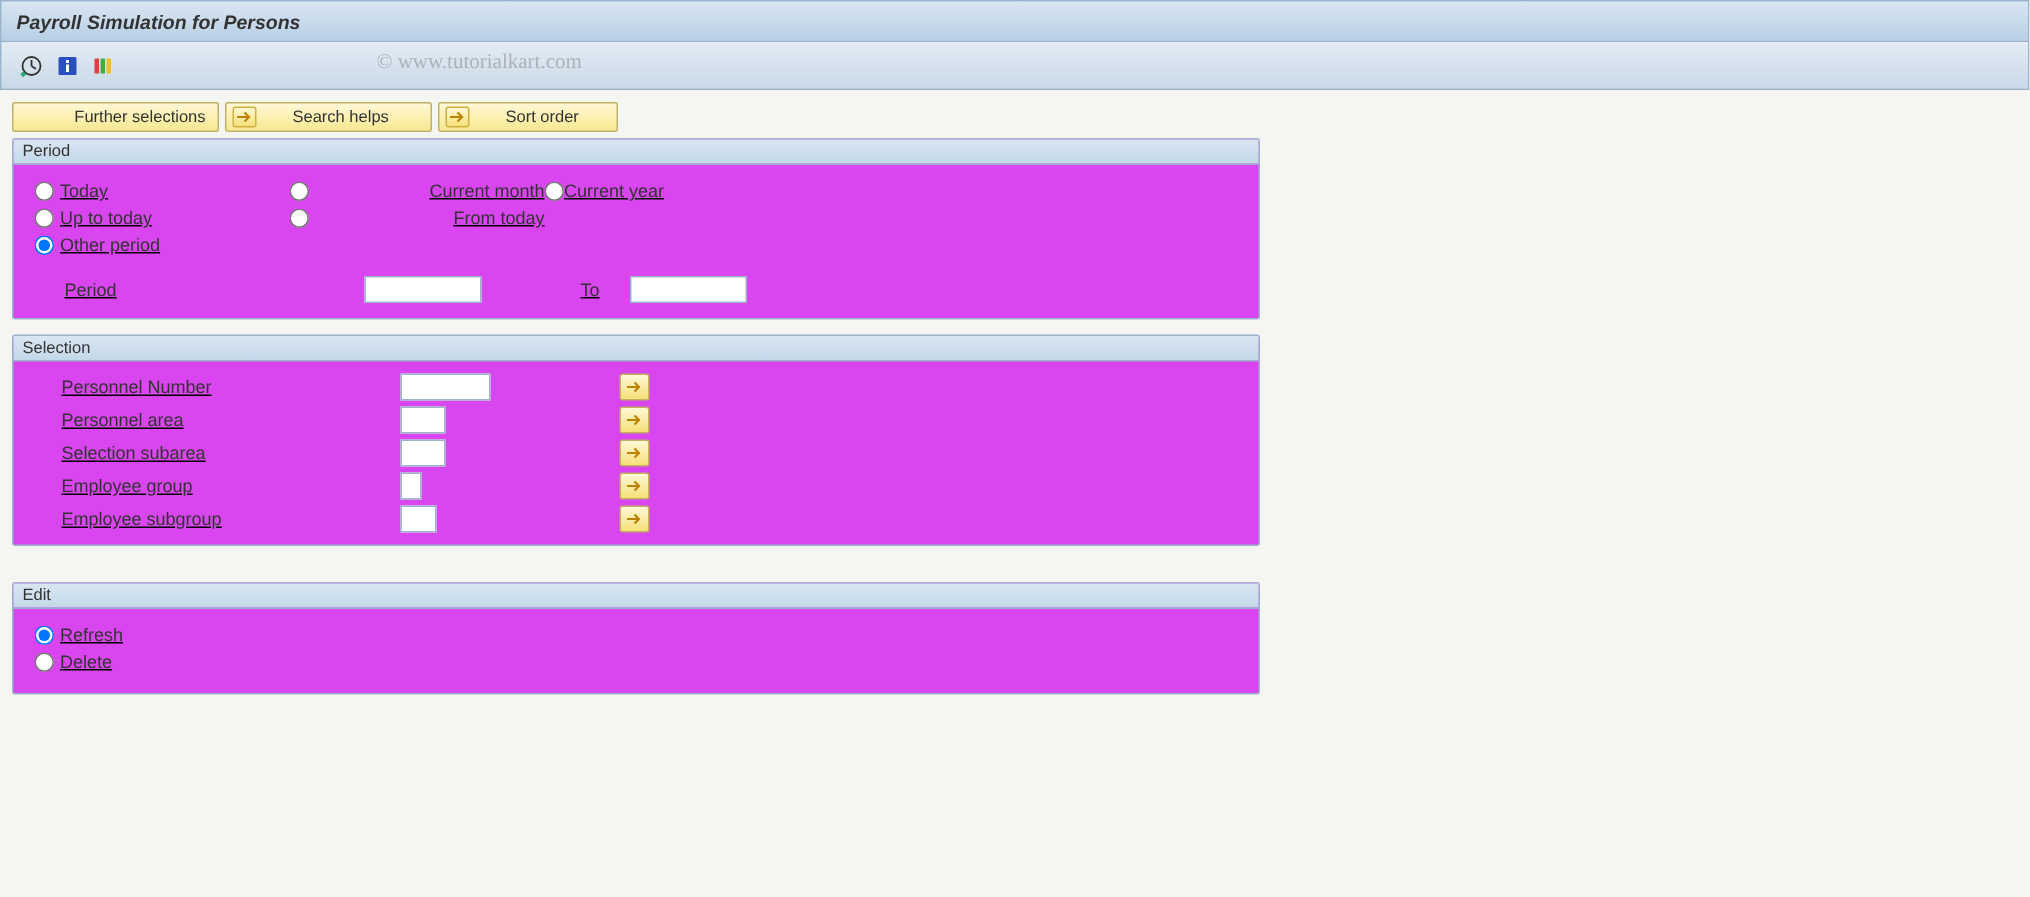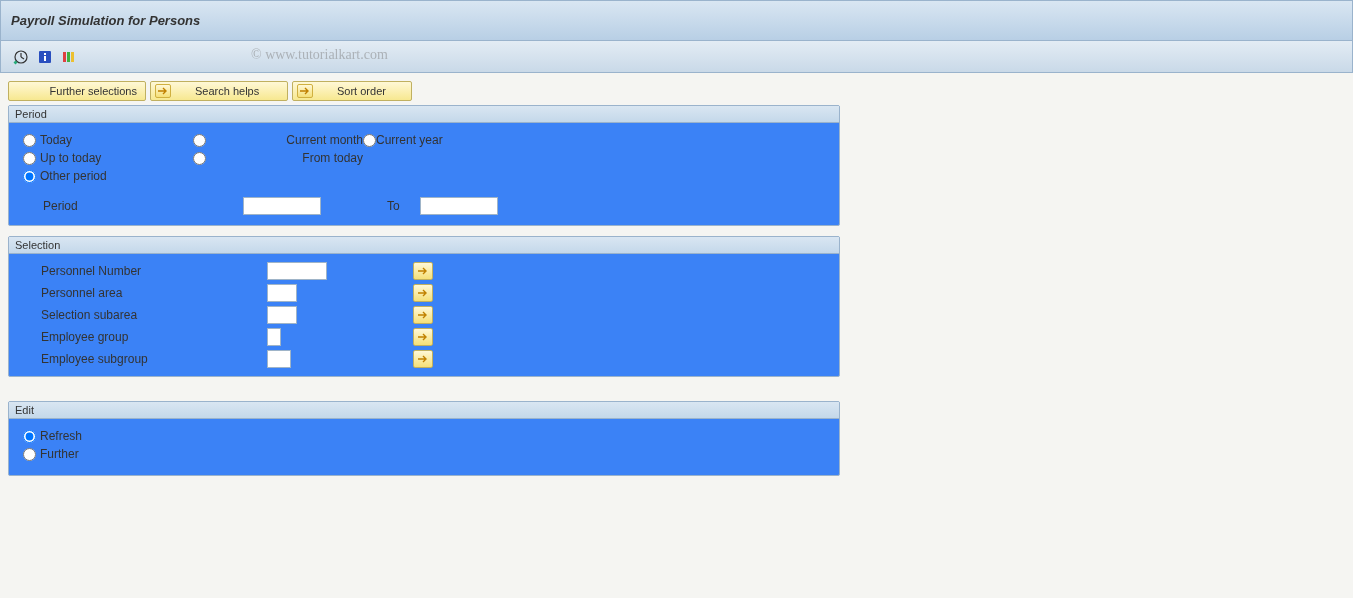--- a/index.html
+++ b/index.html
@@ -8,21 +8,21 @@
       font-size: 12px;
       background: #f5f5f2;
       width: 1353px;
       height: 598px;
       overflow: hidden;
       position: relative;
     }
     .header-bar {
       background: linear-gradient(to bottom, #d9e6f2, #b8cfe5);
       border: 1px solid #9ab3cc;
-      height: 41px;
+      height: 28px;
       display: flex;
       align-items: center;
       padding-left: 10px;
     }
     .header-bar .title {
       font-weight: bold;
       font-style: italic;
       font-size: 13px;
       color: #333;
     }
@@ -86,34 +86,35 @@
       height: 14px;
       background: linear-gradient(to bottom, #fff8d6, #f5e078);
       border: 1px solid #d0b040;
       border-radius: 2px;
       align-items: center;
       justify-content: center;
       margin-right: 24px;
     }
     .group-box {
       border: 1px solid #9ab3cc;
-      background: #3b82f6;
+      background: #d946ef;
       margin-bottom: 10px;
       width: 832px;
       border-radius: 2px;
     }
     .group-title {
       background: linear-gradient(to bottom, #d9e6f2, #c4d8ea);
       border-bottom: 1px solid #9ab3cc;
       padding: 2px 6px;
       font-size: 11px;
       color: #333;
     }
     .group-body {
       padding: 10px 14px;
+      text-decoration: underline;
     }
     .radio-row {
       display: flex;
       align-items: center;
       margin-bottom: 4px;
     }
     .radio-col1 { width: 170px; display:flex; align-items:center; gap:4px;}
     .radio-col2 { width: 170px; display:flex; align-items:center; gap:4px;justify-content:space-between;}
     .radio-col3 { width: 170px; display:flex; align-items:center; gap:0;}
     input[type="radio"] { margin: 0; }
@@ -313,19 +314,19 @@
     <div class="group-body">
       <div class="radio-row">
         <div class="radio-col1">
           <input type="radio" name="edit" checked="" style="">
           <span class="radio-label">Refresh</span>
         </div>
       </div>
       <div class="radio-row">
         <div class="radio-col1">
           <input type="radio" name="edit" style="">
-          <span class="radio-label">Further</span>
+          <span class="radio-label">Delete</span>
         </div>
       </div>
     </div>
   </div>
 
 </div>
 
 </body></html>

